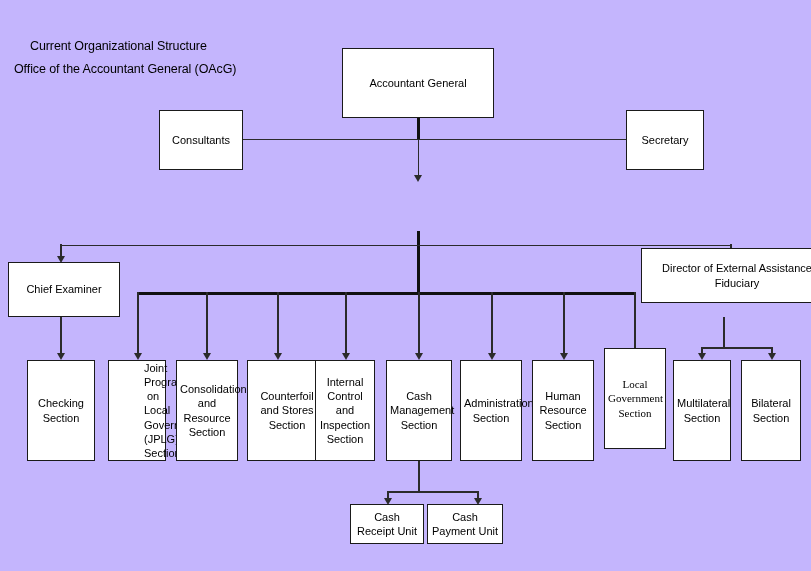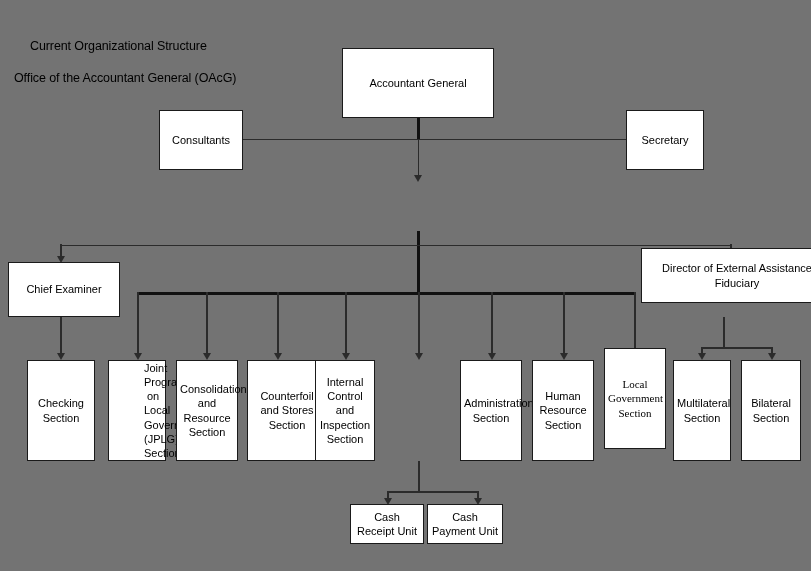--- a/index.html
+++ b/index.html
@@ -4,33 +4,33 @@
 <style>
   html, body {
     margin: 0;
     padding: 0;
     background: #ffffff;
   }
   #canvas {
     position: relative;
     width: 811px;
     height: 571px;
-    background: #737373;
+    background: #c4b5fd;
     font-family: "Liberation Sans", sans-serif;
     overflow: hidden;
   }
   .title-line {
     position: absolute;
     font-size: 12.5px;
     color: #000000;
     white-space: nowrap;
     letter-spacing: -0.1px;
   }
   #title-1 { left: 30px; top: 39px; }
-  #title-2 { left: 14px; top: 62px; margin-top: 9px; }
+  #title-2 { left: 14px; top: 62px; }
 
   .node {
     position: absolute;
     box-sizing: border-box;
     border: 1.6px solid #1a1a1a;
     background: #ffffff;
     display: flex;
     align-items: center;
     justify-content: center;
     text-align: center;
@@ -163,20 +163,23 @@
   </div>
 
   <div class="node" style="left:247px; top:360px; width:80px; height:101px;">
     <span>Counterfoil and Stores Section</span>
   </div>
 
   <div class="node" style="left:315px; top:360px; width:60px; height:101px;">
     <span>Internal Control and Inspection Section</span>
   </div>
 
+  <div class="node" style="left:386px; top:360px; width:66px; height:101px;">
+    <span>Cash Management Section</span>
+  </div>
 
   <div class="node" style="left:460px; top:360px; width:62px; height:101px;">
     <span>Administration Section</span>
   </div>
 
   <div class="node" style="left:532px; top:360px; width:62px; height:101px;">
     <span>Human Resource Section</span>
   </div>
 
   <div class="node" style="left:604px; top:348px; width:62px; height:101px;font-family:Liberation Serif, serif;">

